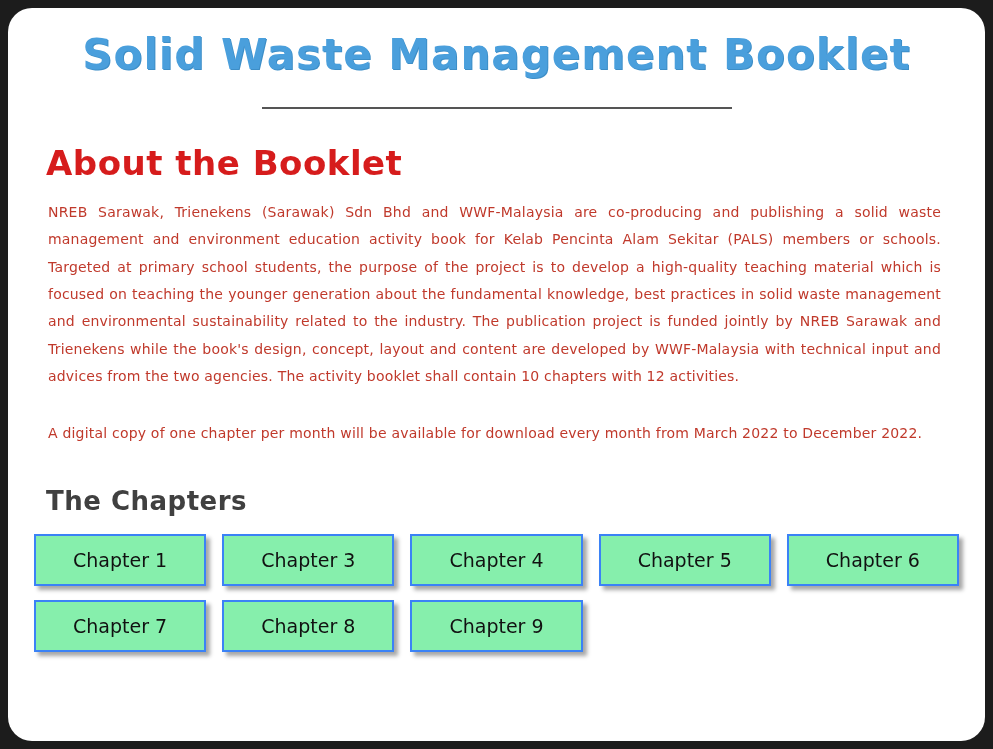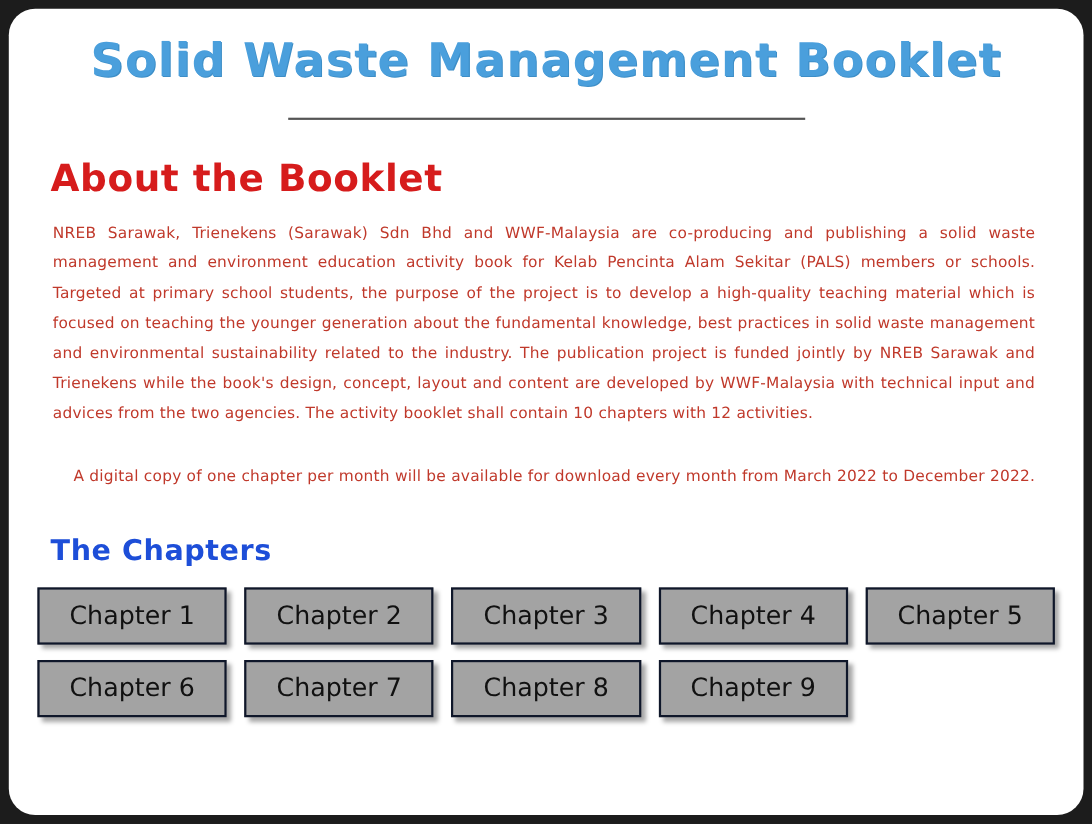--- a/index.html
+++ b/index.html
@@ -50,43 +50,43 @@
   .body-text {
     color: #c0392b;
     font-size: 14px;
     line-height: 1.95;
     margin: 16px 44px 0 40px;
     text-align: justify;
     letter-spacing: 0.2px;
   }
   .body-text.second {
     margin-top: 30px;
-    text-align: right;
+    text-align: left;
   }
   .chapters-head {
-    color: #1d4ed8;
+    color: #404040;
     font-weight: bold;
     font-size: 26px;
     margin: 38px 0 0 38px;
     letter-spacing: 0.5px;
   }
   .chapter-grid {
     margin: 18px 26px 0 26px;
     display: grid;
     grid-template-columns: repeat(5, 1fr);
     grid-gap: 14px 16px;
   }
   .chapter-btn {
-    background: #a3a3a3;
-    border: 2px solid #0f172a;
+    background: #86efac;
+    border: 2px solid #3b82f6;
     height: 48px;
     display: flex;
     align-items: center;
     justify-content: center;
-    font-size: 23px;
+    font-size: 19px;
     color: #111;
     box-shadow: 4px 4px 4px rgba(0,0,0,0.35);
     cursor: pointer;
     user-select: none;
   }
 </style>
 </head>
 <body>
 
 <div class="page">
@@ -95,21 +95,20 @@
   <div class="title-rule"></div>
 
   <h2 class="section-head">About the Booklet</h2>
   <p class="body-text">NREB Sarawak, Trienekens (Sarawak) Sdn Bhd and WWF-Malaysia are co-producing and publishing a solid waste management and environment education activity book for Kelab Pencinta Alam Sekitar (PALS) members or schools. Targeted at primary school students, the purpose of the project is to develop a high-quality teaching material which is focused on teaching the younger generation about the fundamental knowledge, best practices in solid waste management and environmental sustainability related to the industry. The publication project is funded jointly by NREB Sarawak and Trienekens while the book's design, concept, layout and content are developed by WWF-Malaysia with technical input and advices from the two agencies. The activity booklet shall contain 10 chapters with 12 activities.</p>
   <p class="body-text second">A digital copy of one chapter per month will be available for download every month from March 2022 to December 2022.</p>
 
   <h2 class="chapters-head">The Chapters</h2>
 
   <div class="chapter-grid">
     <div class="chapter-btn">Chapter 1</div>
-    <div class="chapter-btn">Chapter 2</div>
     <div class="chapter-btn">Chapter 3</div>
     <div class="chapter-btn">Chapter 4</div>
     <div class="chapter-btn">Chapter 5</div>
     <div class="chapter-btn">Chapter 6</div>
     <div class="chapter-btn">Chapter 7</div>
     <div class="chapter-btn">Chapter 8</div>
     <div class="chapter-btn">Chapter 9</div>
   </div>
 
 </div>

